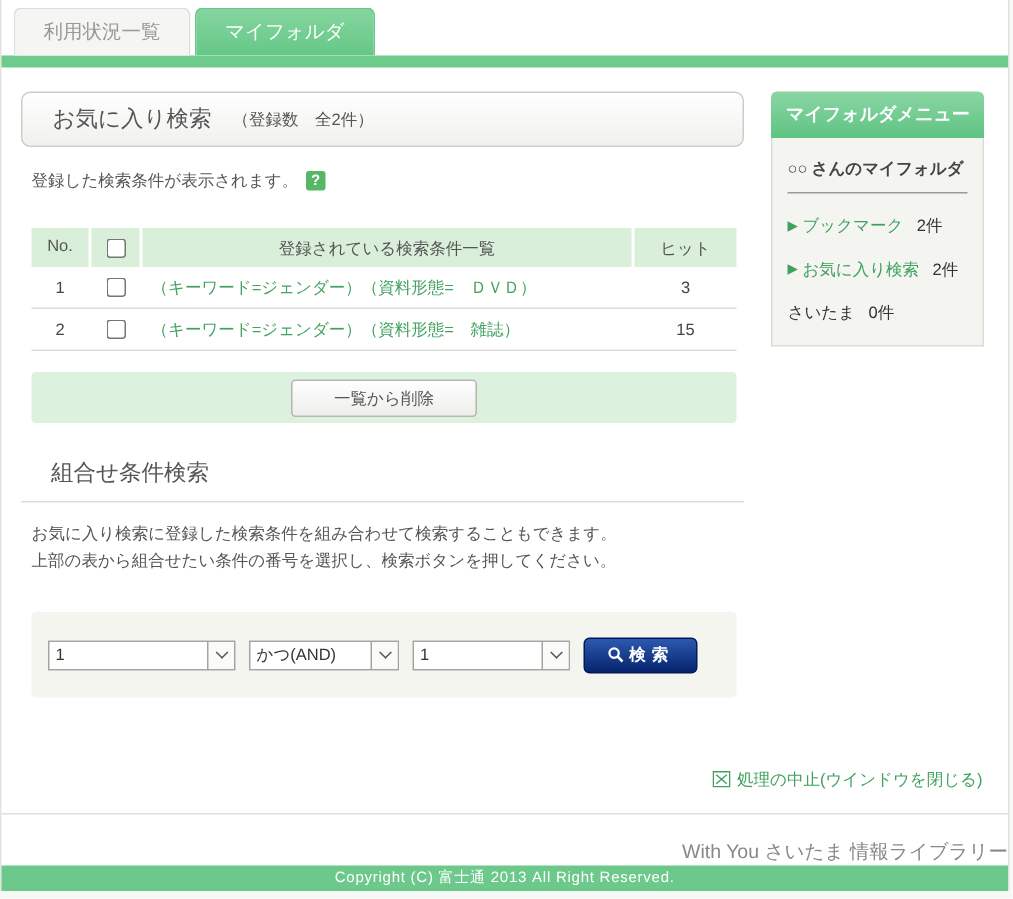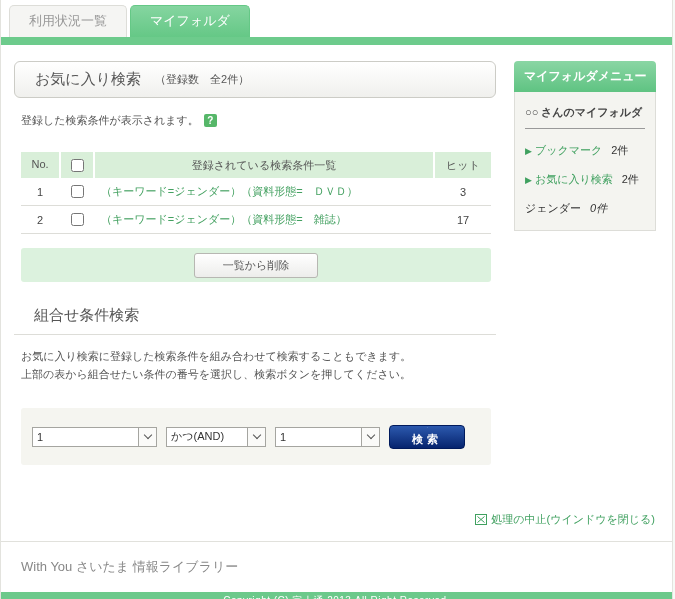--- a/index.html
+++ b/index.html
@@ -69,21 +69,21 @@
   .tbl-head{display:flex;gap:2px;}
   .tbl-head .cell{
     background:#d9efd9;
     font-size:11px;color:#555;
     text-align:center;
     padding:6px 0 5px 0;
   }
   .c-no{width:38px;}
   .c-chk{width:32px;display:flex;align-items:center;justify-content:center;}
   .c-main{flex:1;}
-  .c-hit{width:56px;}
+  .c-hit{width:68px;}
   .tbl-row{
     display:flex;gap:2px;align-items:center;
     height:27px;
     border-bottom:1px solid #ddddd8;
     font-size:11px;
   }
   .tbl-row .c-no{text-align:center;color:#444;}
   .tbl-row .c-main{padding-left:6px;box-sizing:border-box;color:#44a161;}
   .tbl-row .c-hit{text-align:center;color:#444;}
   .tbl input[type=checkbox]{width:13px;height:13px;margin:0;cursor:pointer;}
@@ -135,21 +135,21 @@
   }
   .sel1{width:125px;} .sel2{width:100px;} .sel3{width:105px;}
   .btn-search{
     width:76px;height:24px;
     background:linear-gradient(#2c59ae,#06246e);
     border:1px solid #001a5c;
     border-radius:4px;
     color:#fff;font-size:11px;font-weight:bold;
     letter-spacing:4px;
     display:flex;align-items:center;justify-content:center;gap:4px;
-    font-family:inherit;cursor:pointer;flex-direction:column;
+    font-family:inherit;cursor:pointer;
   }
   
   .cancel-row{
     text-align:right;
     margin:47px 17px 0 0;
     font-size:11px;
   }
   .cancel-link{
     color:#3fa05f;text-decoration:none;
     display:inline-flex;align-items:center;gap:4px;
@@ -172,24 +172,24 @@
   }
   .sb-owner{
     font-size:11px;font-weight:bold;color:#444;
     padding-bottom:8px;border-bottom:1px solid #999;font-family:Liberation Serif, serif;
   }
   .sb-item{margin-top:14px;font-size:11px;display:flex;align-items:center;cursor:pointer;}
   .sb-item .tri{color:#3fa05f;font-size:9px;margin-right:3px;}
   .sb-item .lbl{color:#3fa05f;}
   .sb-item .cnt{color:#333;margin-left:9px;}
   .sb-item-plain{margin-top:14px;font-size:11px;color:#333;cursor:default;}
-  .sb-item-plain .cnt{margin-left:9px;font-style:italic;}
+  .sb-item-plain .cnt{margin-left:9px;}
   
   .foot-divider{border-top:1px solid #e1e1dc;margin-top:14px;}
-  .site{font-size:13px;color:#888;padding:16px 0 16px 20px;}
+  .site{font-size:13px;color:#888;padding:16px 0 0 20px;text-align:right;}
   .copybar{
     height:17px;background:#6cc98b;
     text-align:center;color:#fff;font-size:10px;line-height:17px;
     letter-spacing:0.5px;
   }
 </style>
 </head>
 <body>
 
 <div class="page">
@@ -231,21 +231,21 @@
           <div class="c-main">（キーワード=ジェンダー）（資料形態=　ＤＶＤ）</div>
           <div class="c-hit">3</div>
         </div>
 
         <div class="tbl-row">
           <div class="c-no">2</div>
           <div class="c-chk">
             <input type="checkbox" style="">
           </div>
           <div class="c-main">（キーワード=ジェンダー）（資料形態=　雑誌）</div>
-          <div class="c-hit">17</div>
+          <div class="c-hit">15</div>
         </div>
       </div>
 
       <div class="band">
         <button class="btn-delete">一覧から削除</button>
       </div>
 
       <div class="h2">組合せ条件検索</div>
       <hr class="rule">
 
@@ -295,21 +295,21 @@
           <span class="cnt">2件</span>
         </div>
 
         <div class="sb-item">
           <span class="tri">▶</span>
           <span class="lbl">お気に入り検索</span>
           <span class="cnt">2件</span>
         </div>
 
         <div class="sb-item-plain">
-          <span>ジェンダー</span><span class="cnt">0件</span>
+          <span>さいたま</span><span class="cnt">0件</span>
         </div>
       </div>
     </div>
   </div>
 
   <div class="cancel-row">
     <span class="cancel-link">
       <svg width="12" height="11" viewBox="0 0 12 11">
         <rect x="0.5" y="0.5" width="11" height="10" fill="none" stroke="#3fa05f" stroke-width="1"></rect>
         <line x1="2.5" y1="2.5" x2="9.5" y2="8.5" stroke="#3fa05f" stroke-width="1"></line>

